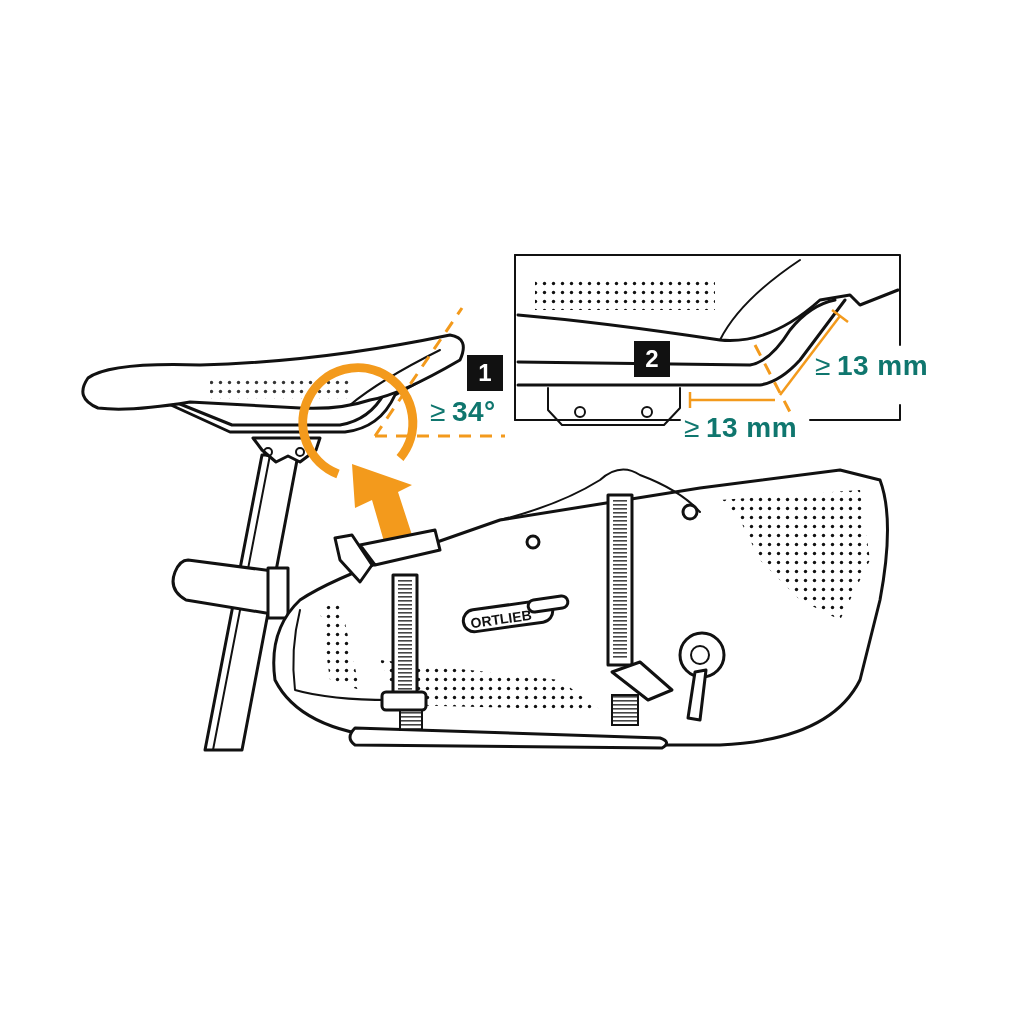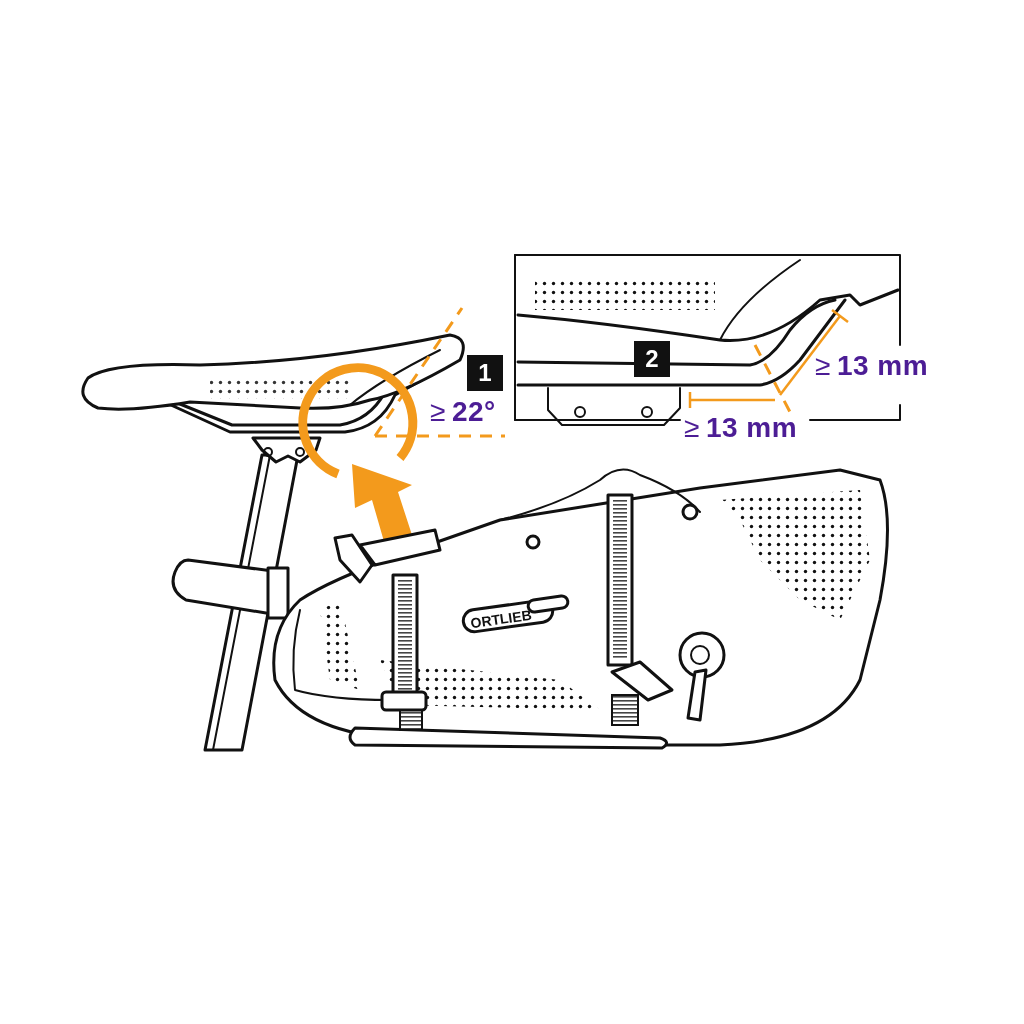--- a/index.html
+++ b/index.html
@@ -5,21 +5,21 @@
     html, body { margin: 0; padding: 0; background: #ffffff; }
     body { width: 1024px; height: 1024px; position: relative; overflow: hidden; font-family: "Liberation Sans", sans-serif; }
     #diagram { position: absolute; left: 0; top: 0; width: 1024px; height: 1024px; }
     .ln { fill: none; stroke: #111; stroke-width: 3; stroke-linejoin: round; stroke-linecap: round; }
     .ln-thin { fill: none; stroke: #111; stroke-width: 2; stroke-linejoin: round; stroke-linecap: round; }
     .fill-w { fill: #fff; stroke: #111; stroke-width: 3; stroke-linejoin: round; }
     .orange { stroke: #f39a1c; fill: none; }
     .dash { stroke-dasharray: 12 9; stroke-width: 3; }
     .label {
       position: absolute; font-family: "Liberation Sans", sans-serif; font-weight: bold;
-      color: #4c1d95; font-size: 28px; white-space: nowrap; letter-spacing: 0.5px;
+      color: #0f766e; font-size: 28px; white-space: nowrap; letter-spacing: 0.5px;
     }
     .badge {
       position: absolute; background: #111; color: #fff; font-family: "Liberation Sans", sans-serif;
       font-weight: bold; font-size: 24px; text-align: center; line-height: 36px; width: 36px; height: 36px;
     }
     .ge { font-weight: normal; margin-right: 6px; }
   </style>
 </head>
 <body>
 
@@ -121,21 +121,21 @@
     <line x1="690" y1="400" x2="775" y2="400" class="orange" stroke-width="2.5"></line>
     <line x1="690" y1="392" x2="690" y2="408" class="orange" stroke-width="2.5"></line>
     <line x1="780" y1="395" x2="840" y2="316" class="orange" stroke-width="2.5"></line>
     <line x1="832" y1="310" x2="848" y2="322" class="orange" stroke-width="2.5"></line>
     <line x1="755" y1="345" x2="790" y2="412" class="orange dash" stroke-width="2.5"></line>
   </g>
 </svg>
 
 <div class="badge" style="left:467px; top:355px;">1</div>
 <div class="label" style="left:430px; top:396px;">
-  <span class="ge">≥</span><span>22°</span>
+  <span class="ge">≥</span><span>34°</span>
 </div>
 
 <div class="badge" style="left:634px; top:341px;">2</div>
 <div class="label" style="left:815px; top:350px;">
   <span class="ge">≥</span><span>13 mm</span>
 </div>
 <div class="label" style="left:684px; top:412px;">
   <span class="ge">≥</span><span>13 mm</span>
 </div>
 

